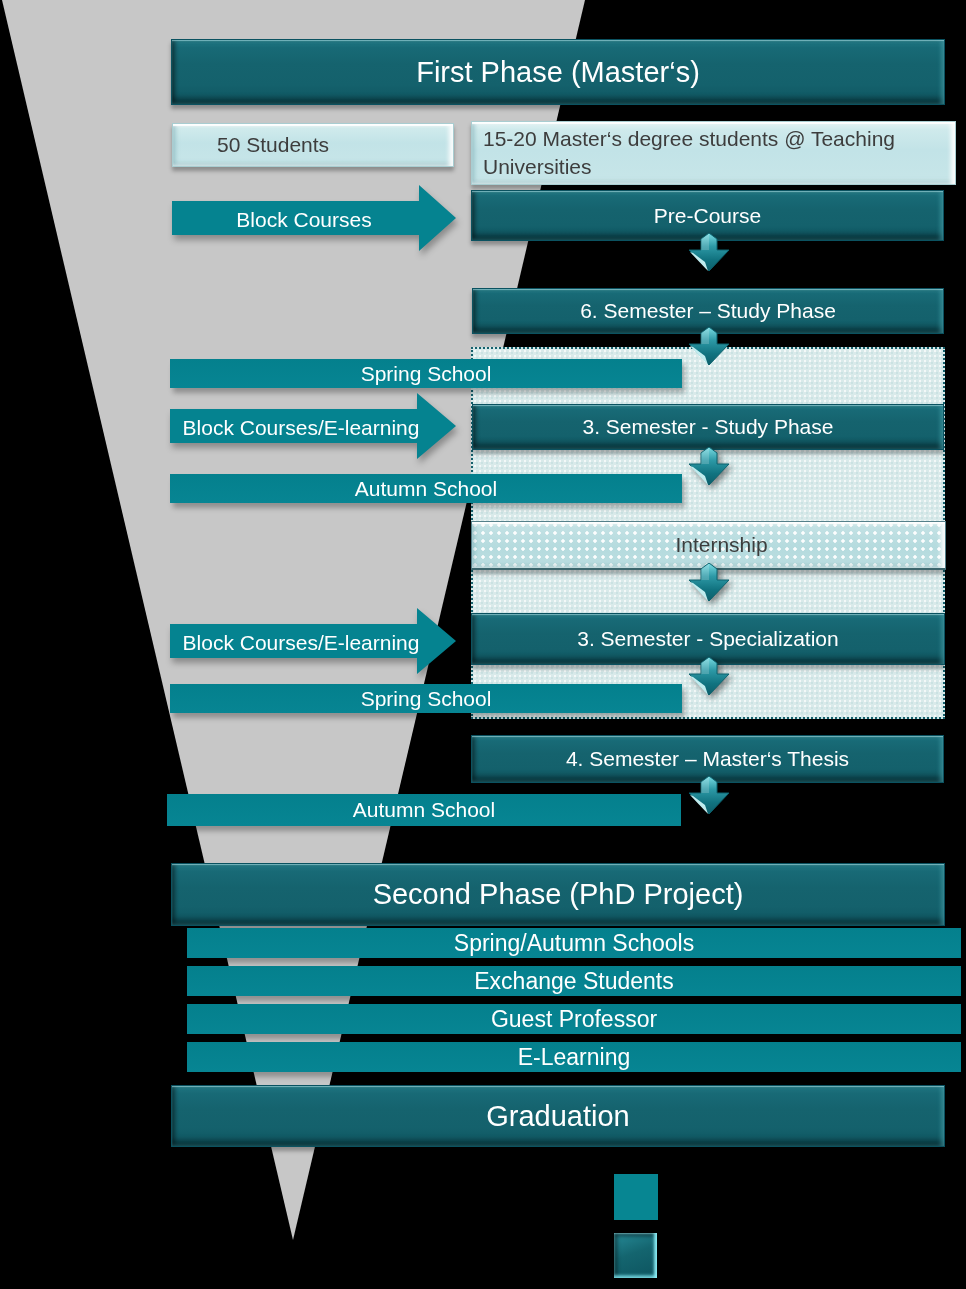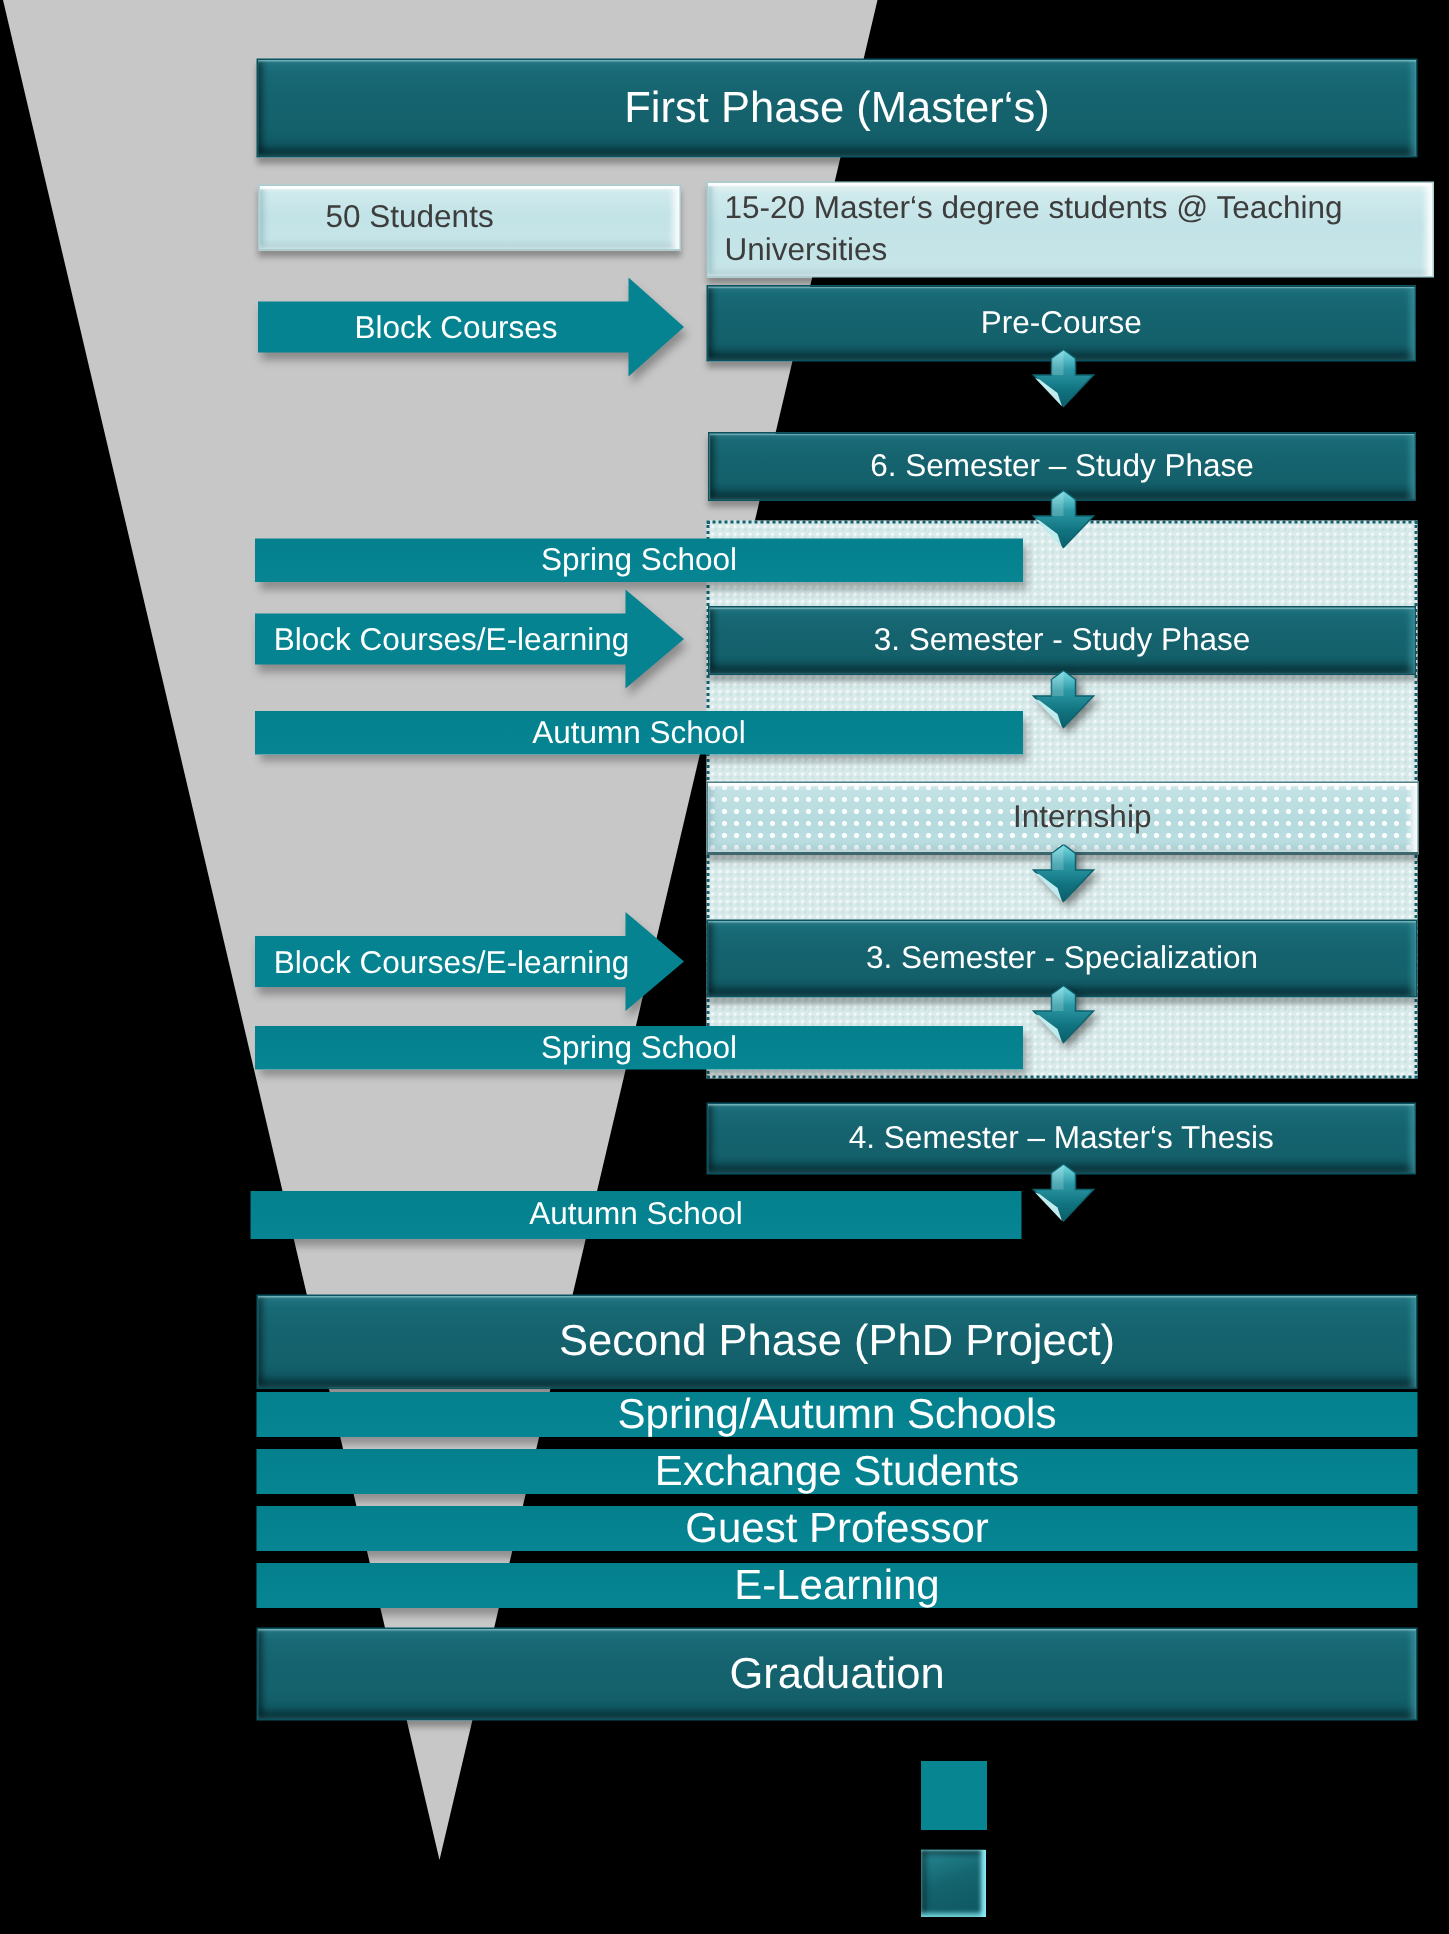--- a/index.html
+++ b/index.html
@@ -37,21 +37,21 @@
     background-color:#d9eaea;
     background-image:radial-gradient(circle at 2px 2px, rgba(255,255,255,.68) 0.95px, rgba(255,255,255,0) 1.2px),
                      radial-gradient(circle at 4px 4px, #cbe2e3 0.95px, rgba(255,255,255,0) 1.15px);
     background-size:5px 5px,5px 5px;
     border:2px dotted #15606c;
     box-sizing:border-box;
   }
   .t27{font-size:29px;}
   .t22{font-size:21px;}
   .t21{font-size:21px;padding-left:26px;}
-  .t20{font-size:28px;}
+  .t20{font-size:23px;margin-left:16px;}
   .arrlab{fill:#fff;font-family:"Liberation Sans",sans-serif;}
 </style>
 </head>
 <body>
 
 <svg width="0" height="0" style="position:absolute">
   <defs>
     <linearGradient id="ag" x1="0" y1="0" x2="0" y2="1">
       <stop offset="0" stop-color="#7adce3"></stop>
         <stop offset="0.35" stop-color="#2d99a6"></stop>

